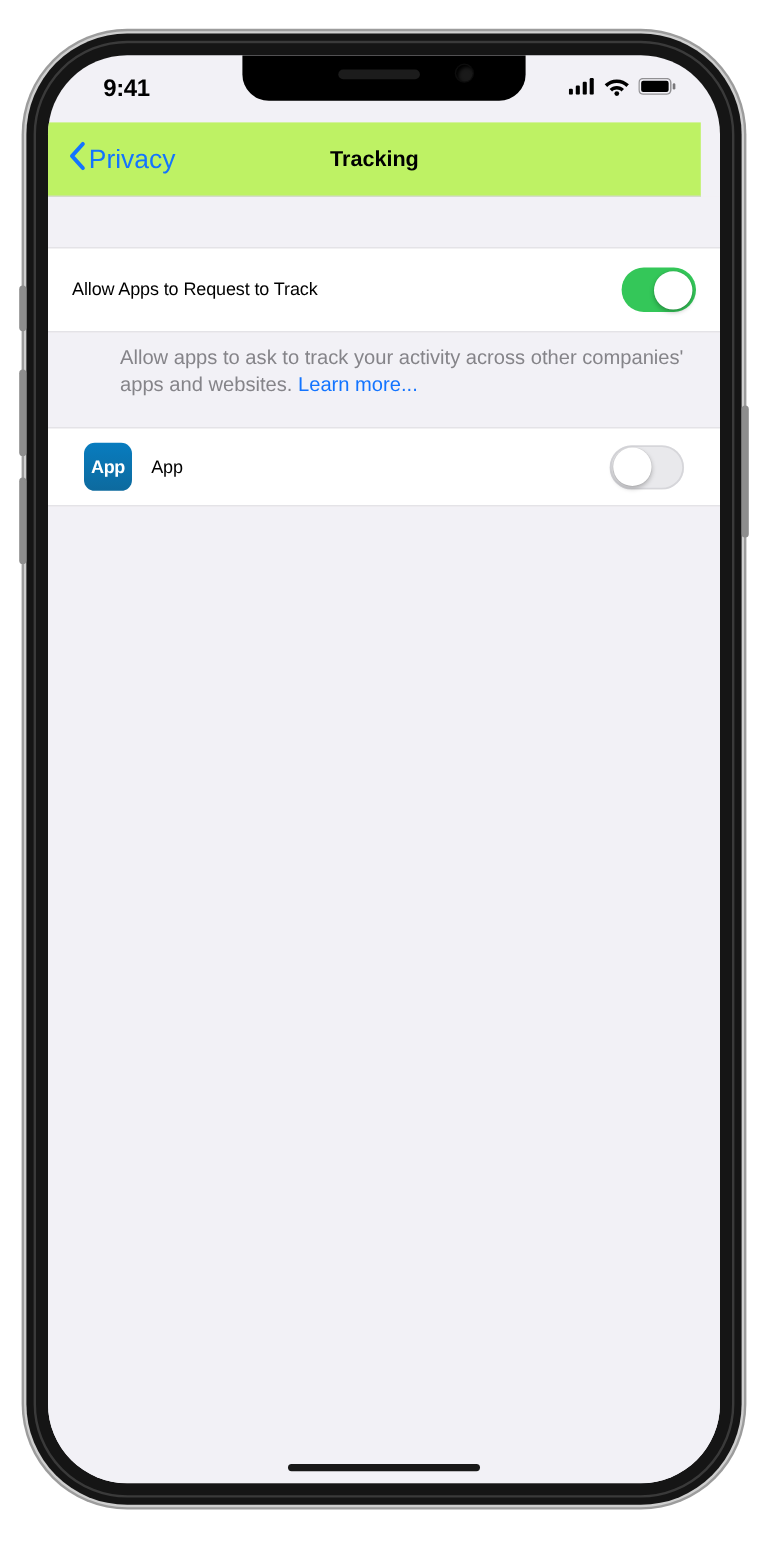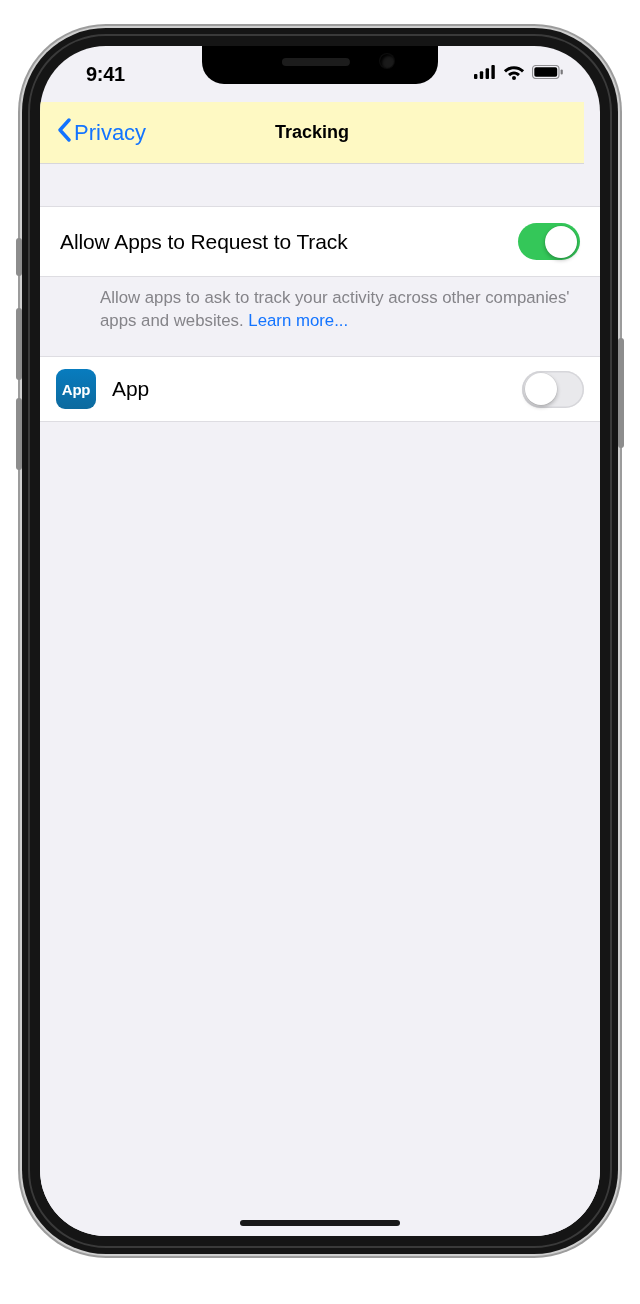--- a/index.html
+++ b/index.html
@@ -16,31 +16,31 @@
     
     .notch { position:absolute; top:0; left:50%; transform:translateX(-50%); width:236px; height:38px; background:#000; border-bottom-left-radius:22px; border-bottom-right-radius:22px; z-index:30; }
     .notch:before { content:""; position:absolute; left:50%; top:12px; width:68px; height:8px; background:#1c1c1c; border-radius:4px; transform:translateX(-56%); }
     .notch:after { content:""; position:absolute; left:calc(50% + 60px); top:8px; width:14px; height:14px; border-radius:50%; background:#1a1a1a; box-shadow:inset 2px 2px 3px #000, 0 0 0 1px #0d0d0d; }
     .cam-dot { position:absolute; left:calc(50% + 63px); top:11px; width:7px; height:7px; border-radius:50%; background:radial-gradient(circle at 35% 35%, #3a6bff 0 35%, #0a2a7a 60%, #000 100%); }
     
     .status { position:absolute; top:0; left:0; right:0; height:56px; display:flex; justify-content:space-between; align-items:center; padding:16px 32px; z-index:20; }
     .s-time { font-size:20px; font-weight:600; letter-spacing:-.3px; color:#000; padding-left:14px; }
     .s-right { display:flex; align-items:center; gap:7px; padding-right:4px; }
     
-    .nav { position:absolute; top:56px; left:0; right:16px; height:62px; background:#fef9c3; border-bottom:1px solid #d7d6db; display:flex; align-items:center; z-index:10; }
+    .nav { position:absolute; top:56px; left:0; right:16px; height:62px; background:#bef264; border-bottom:1px solid #d7d6db; display:flex; align-items:center; z-index:10; }
     .nav-back { position:absolute; left:8px; display:flex; align-items:center; gap:2px; color:#1374ff; font-size:22px; padding:8px; }
     .nav-title { margin:0 auto; font-size:18px; font-weight:600; color:#000; }
     
     .content { position:absolute; top:118px; left:0; right:0; bottom:0; background:#f2f1f6; }
     .gap { height:42px; }
     .row { background:#fff; border-top:1px solid #dedde2; border-bottom:1px solid #dedde2; padding:16px 20px; display:flex; align-items:center; justify-content:space-between; min-height:58px; }
-    .row-label { font-size:21px; color:#000; letter-spacing:-.1px; }
+    .row-label { font-size:15px; color:#000; letter-spacing:-.1px; }
     .footer { padding:10px 20px 0 20px; font-size:16.8px; line-height:1.35; color:#858489;margin-left:40px; }
     .footer .link { color:#1374ff; }
-    .row2 { margin-top:24px; padding:12px 16px; }
+    .row2 { margin-top:24px; padding:12px 30px; }
     .row2 .left { display:flex; align-items:center; gap:16px; }
     .app-icon { width:40px; height:40px; border-radius:9px; background:linear-gradient(180deg,#087cbf,#0d6a9e); display:flex; align-items:center; justify-content:center; color:#fff; font-weight:600; font-size:15px; letter-spacing:-.3px; }
     
     .switch { width:62px; height:37px; border-radius:20px; position:relative; transition:.15s; }
     .switch .knob { position:absolute; top:2.5px; width:32px; height:32px; border-radius:50%; background:#fff; box-shadow:0 2px 4px rgba(0,0,0,.28), 0 0 0 .5px rgba(0,0,0,.06); transition:.15s; }
     .switch.on  { background:#34c759; }
     .switch.on  .knob { left:27px; }
     .switch.off { background:#e9e9ec; box-shadow:inset 0 0 0 1.5px #d6d6da; }
     .switch.off .knob { left:2.5px; }
     

